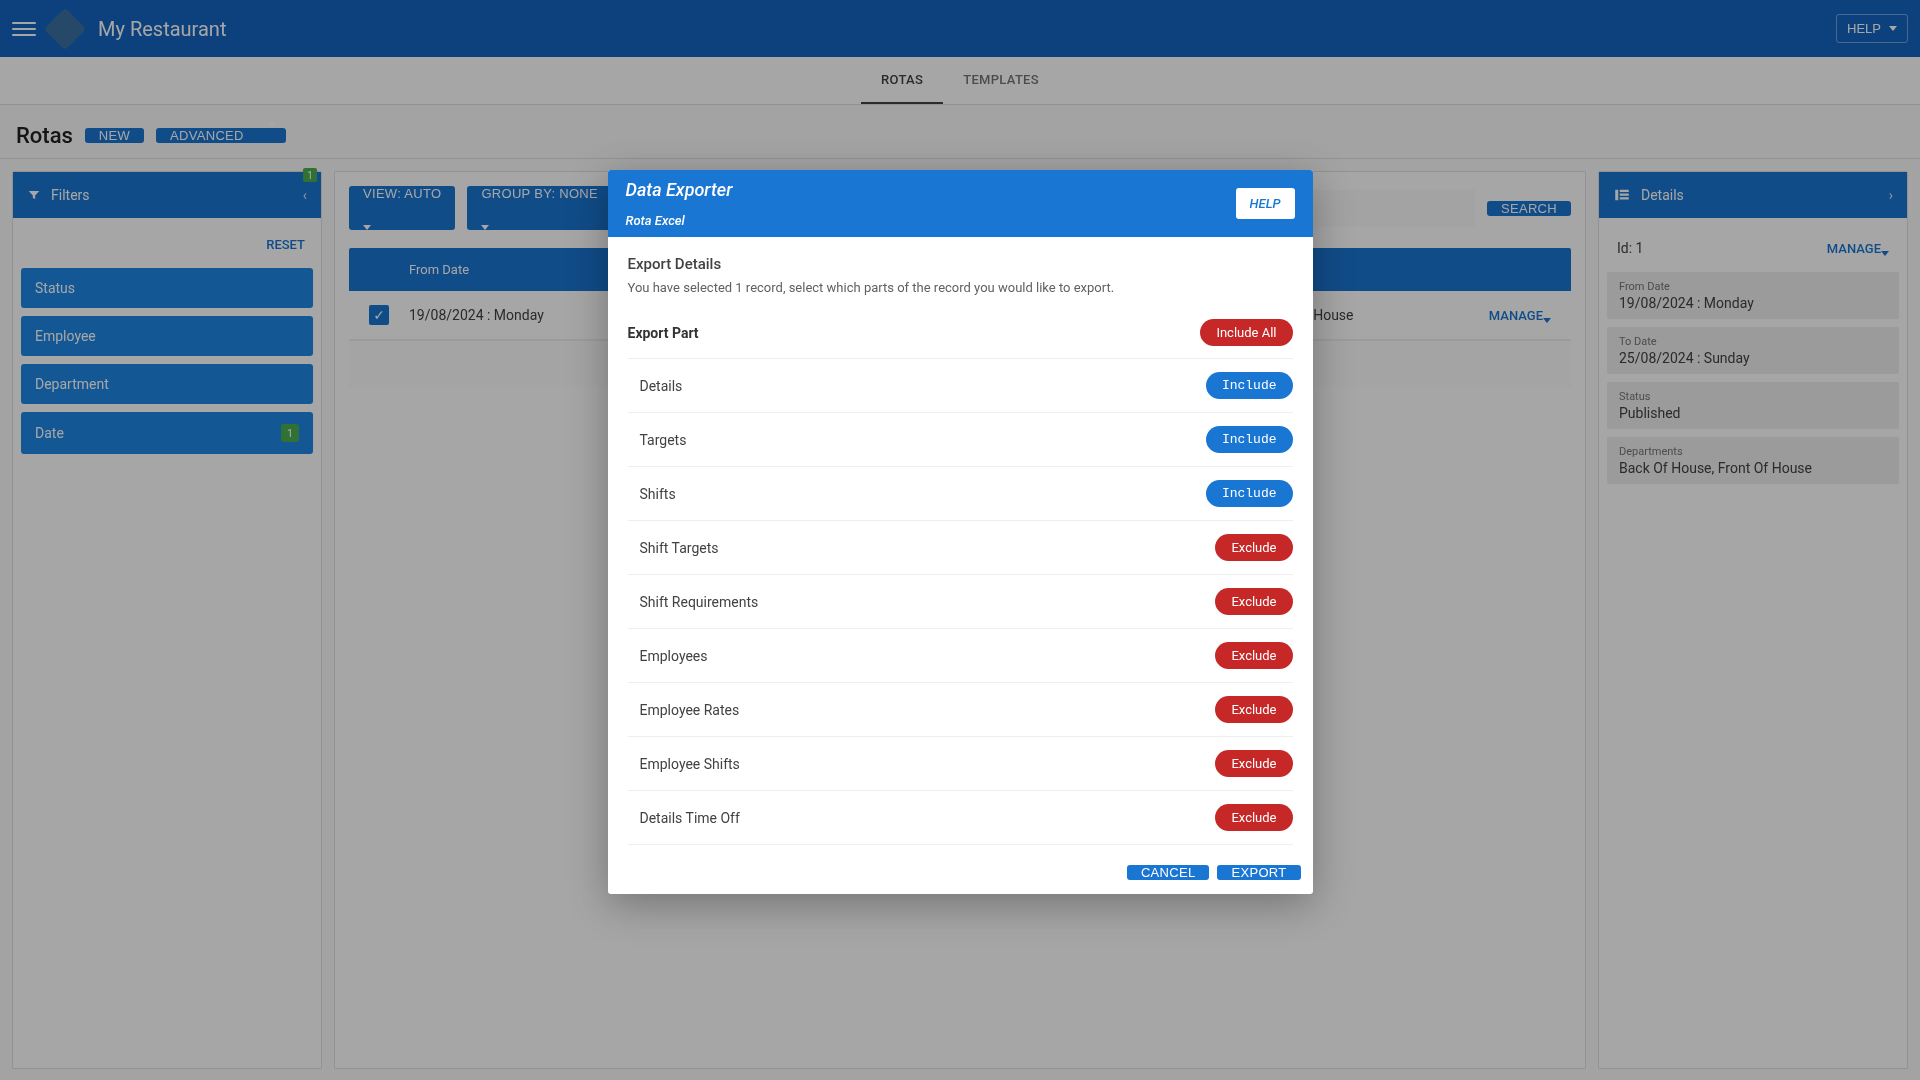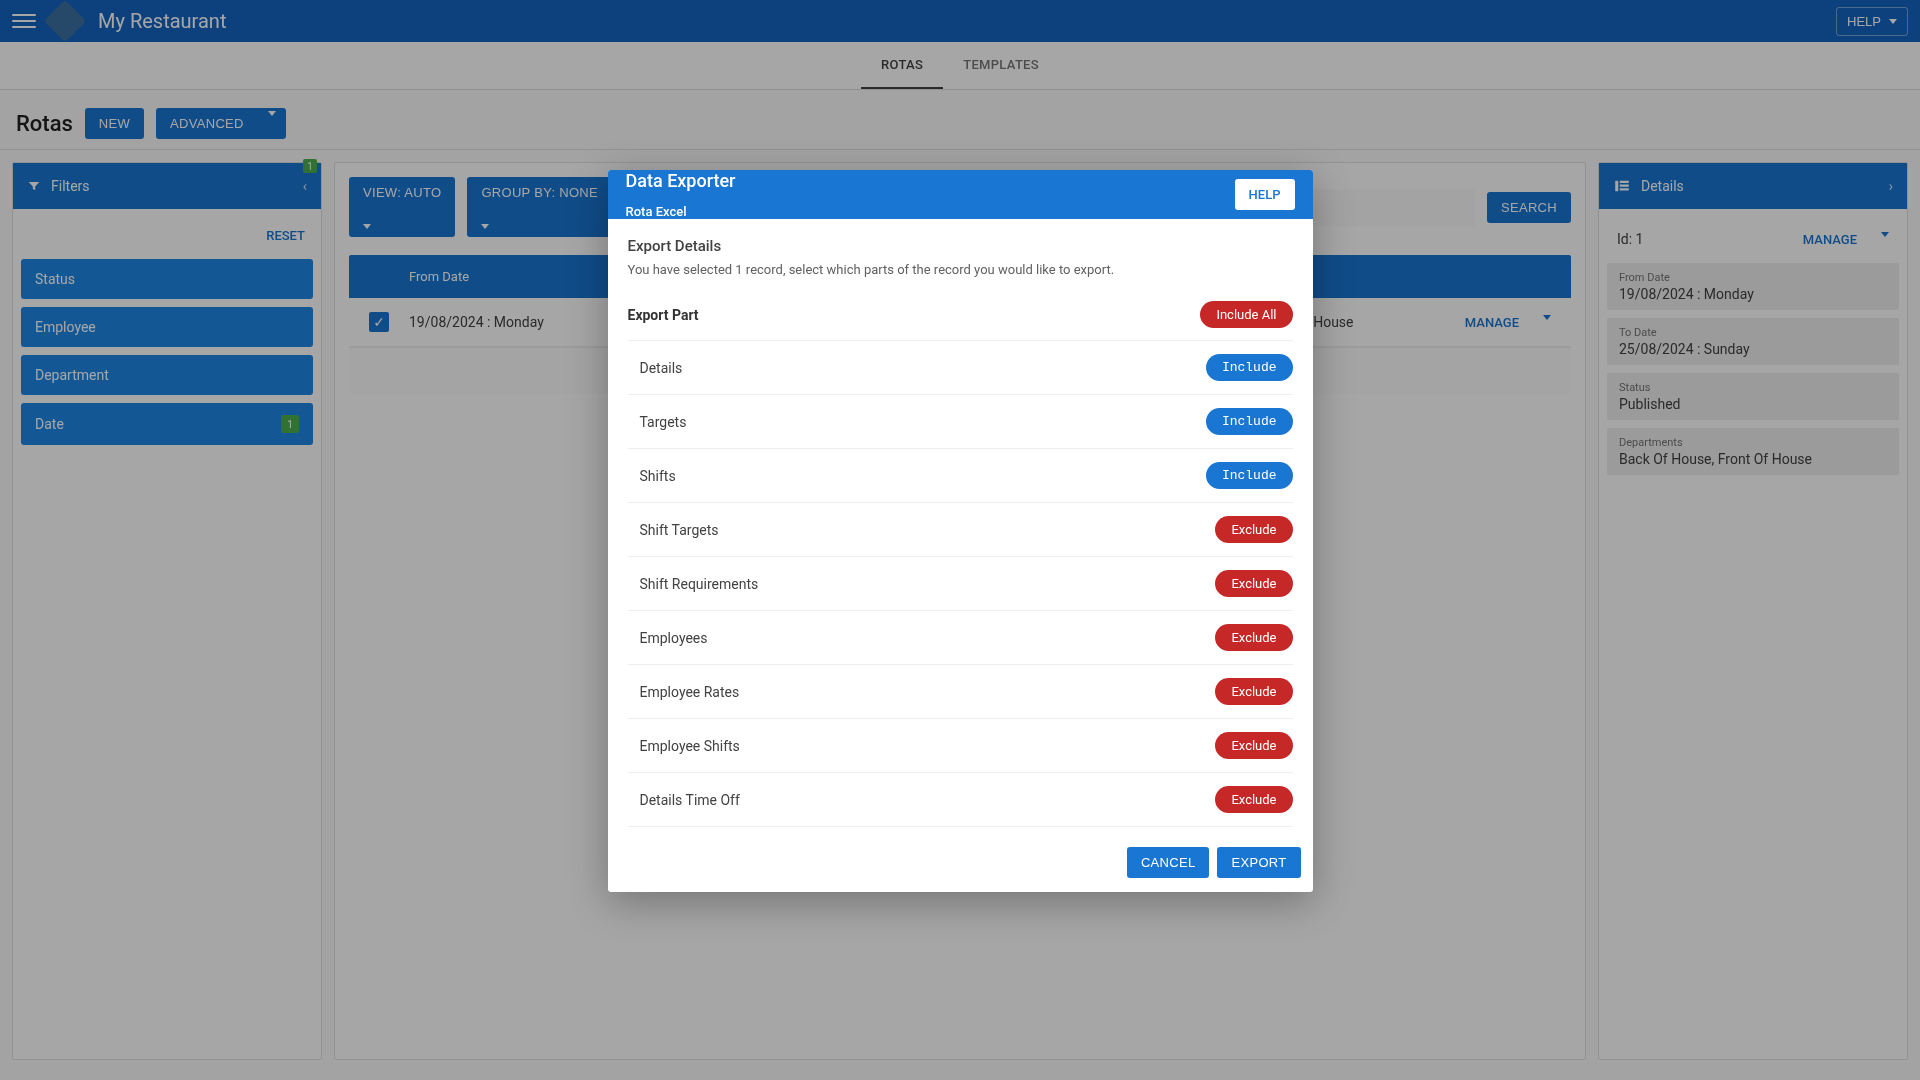--- a/index.html
+++ b/index.html
@@ -1,33 +1,33 @@
 <!DOCTYPE html>
 <html><head>
 <meta charset="utf-8">
 <style>
 * { box-sizing: border-box; margin: 0; padding: 0; }
 body { font-family: Roboto, Arial, sans-serif; font-size: 14px; background: #fafafa; width: 1920px; height: 1080px; overflow: hidden; position: relative; }
 
-.app-bar { background: #1565c0; color: #fff; height: 42px; display: flex; align-items: center; padding: 0 12px; }
+.app-bar { background: #1565c0; color: #fff; height: 57px; display: flex; align-items: center; padding: 0 12px; }
 .menu-icon { width: 24px; height: 24px; cursor: pointer; display: flex; flex-direction: column; justify-content: center; gap: 4px; }
 .menu-icon span { display: block; height: 2px; background: #fff; border-radius: 1px; }
 .logo-badge { margin-left: 14px; width: 30px; height: 30px; background: #3b6fa1; transform: rotate(45deg); border-radius: 4px; display: flex; align-items: center; justify-content: center; }
 .app-title { margin-left: 18px; font-size: 20px; font-weight: 400; }
 .spacer { flex: 1; }
 .help-btn-bar { border: 1px solid rgba(255,255,255,0.4); color: #fff; background: transparent; padding: 6px 10px; border-radius: 3px; display: flex; align-items: center; gap: 8px; font-size: 13px; font-weight: 500; cursor: pointer;}
 .caret-down { width: 0; height: 0; border-left: 4px solid transparent; border-right: 4px solid transparent; border-top: 5px solid currentColor; }
 
 .tabs { display: flex; justify-content: center; border-bottom: 1px solid #ddd; background: #fff; height: 48px; }
 .tab { padding: 0 20px; display: flex; align-items: center; font-size: 13px; font-weight: 500; color: #757575; cursor: pointer; text-transform: uppercase; letter-spacing: 0.3px; border-bottom: 2px solid transparent; }
 .tab.active { color: #424242; border-bottom-color: #424242; }
 
 .page-head { display: flex; align-items: center; gap: 12px; padding: 18px 16px 10px; border-bottom: 1px solid #e0e0e0; }
 .page-title { font-size: 22px; font-weight: 500; color: #212121; }
-.btn { border: none; border-radius: 3px; font-size: 13px; font-weight: 500; padding: 8px 14px; cursor: pointer; text-transform: uppercase; letter-spacing: 0.3px; }
+.btn { border: none; border-radius: 3px; font-size: 13px; font-weight: 500; padding: 0 14px; cursor: pointer; text-transform: uppercase; letter-spacing: 0.3px; }
 .btn-blue { background: #1976d2; color: #fff; }
 .btn-chip { display: inline-flex; gap: 24px; flex-direction: column; }
 .btn-group-split { display: flex; }
 .btn-group-split .btn:first-child { border-radius: 3px 0 0 3px; }
 .btn-group-split .btn:last-child { border-radius: 0 3px 3px 0; padding-left: 10px; padding-right: 10px; }
 
 .main-area { display: flex; gap: 12px; padding: 12px; height: calc(1080px - 50px - 48px - 60px); }
 .panel { background: #fff; border: 1px solid #e0e0e0; border-radius: 2px; display: flex; flex-direction: column; }
 .panel.sidebar { width: 310px; }
 .panel.center { flex: 1; }
@@ -47,34 +47,34 @@
 .search-wrap { flex: 1; display: flex; align-items: center; gap: 8px;}
 .search-input { flex: 1; border: none; border-bottom: 1px solid transparent; background: #fafafa; padding: 10px 8px; font-size: 14px; outline: none; }
 .search-btn { background: #1976d2; color: #fff; }
 
 .table-head { background: #1976d2; color: #fff; display: flex; padding: 14px 20px; font-size: 13px; margin: 10px 14px 0; border-radius: 2px 2px 0 0; }
 .table-head .col, .table-row .col { flex: 1; text-align: left; }
 .table-head .chkcol, .table-row .chkcol { width: 40px; flex: none; }
 .table-head .actcol, .table-row .actcol { width: 140px; flex: none; text-align: right; }
 .table-row { display: flex; align-items: center; padding: 14px 20px; margin: 0 14px; border-bottom: 1px solid #eee; font-size: 14px; color: #424242; }
 .chk { width: 20px; height: 20px; background: #1976d2; border-radius: 2px; display: inline-flex; align-items: center; justify-content: center; color: #fff; cursor:pointer;}
-.manage-link { color: #1976d2; font-weight: 500; font-size: 13px; cursor: pointer; display: inline-flex; align-items: flex-start; gap: 24px; }
+.manage-link { color: #1976d2; font-weight: 500; font-size: 13px; cursor: pointer; display: inline-flex; align-items: flex-end; gap: 0; }
 
 .table-foot { display: flex; justify-content: center; align-items: center; gap: 20px; padding: 16px; font-size: 12px; color: #757575; margin: 0 14px 14px; border-top: 1px solid #eee; background:#fcfcfc; }
 .foot-select { display: inline-flex; align-items: center; gap: 8px; color: #424242; cursor:pointer;}
 
 .detail-header-icon { width: 18px; height: 18px; margin-right: 10px; }
 .detail-id-row { display: flex; align-items: center; justify-content: space-between; padding: 14px 10px 16px; font-size: 14px; color: #424242; }
 .detail-card { background: #eee; border-radius: 2px; padding: 8px 12px; margin-bottom: 8px; }
 .detail-card .lbl { font-size: 11px; color: #757575; }
 .detail-card .val { font-size: 14px; color: #424242; margin-top: 2px; }
 
 .overlay { position: absolute; inset: 0; background: rgba(0,0,0,0.35); display: flex; align-items: flex-start; justify-content: center; padding-top: 170px; }
 .dialog { width: 705px; background: #fff; border-radius: 3px; overflow: hidden; box-shadow: 0 10px 40px rgba(0,0,0,0.3); }
-.dialog-head { background: #1976d2; color: #fff; padding: 0 18px; display: flex; align-items: center; }
+.dialog-head { background: #1976d2; color: #fff; padding: 9px 18px; display: flex; align-items: center; font-style: italic; }
 .dialog-head .titles .t1 { font-size: 18px; font-weight: 500; }
 .dialog-head .titles .t2 { font-size: 13px; font-weight: 500; margin-top: 13px; }
 .dialog-head .help { margin-left: auto; background: #fff; color: #1976d2; border-radius: 3px; padding: 8px 14px; font-size: 13px; font-weight: 500; cursor: pointer; }
 .dialog-body { padding: 18px 20px 6px; }
 .dialog-body h3 { font-size: 15px; font-weight: 500; color: #424242; margin-bottom: 7px; }
 .dialog-body .desc { color: #616161; font-size: 13px; margin-bottom: 16px; }
 .parts-head { display: flex; justify-content: space-between; align-items: center; padding: 8px 0 12px; border-bottom: 1px solid #eee; }
 .parts-head .lbl { font-weight: 700; font-size: 14px; color: #333;}
 .pill { border-radius: 16px; padding: 6px 16px; font-size: 13px; color: #fff; cursor: pointer; font-weight: 400; }
 .pill.red { background: #c62828; }

